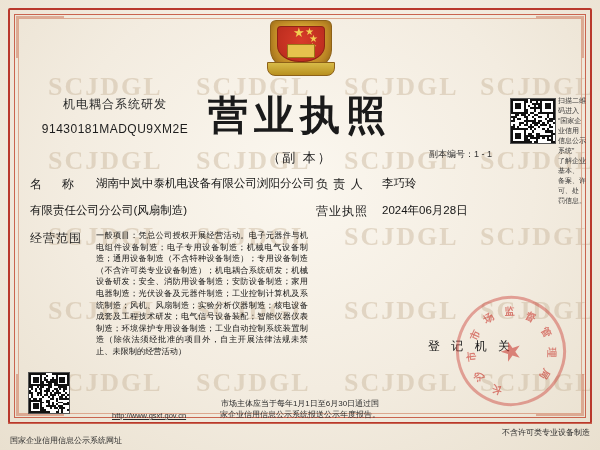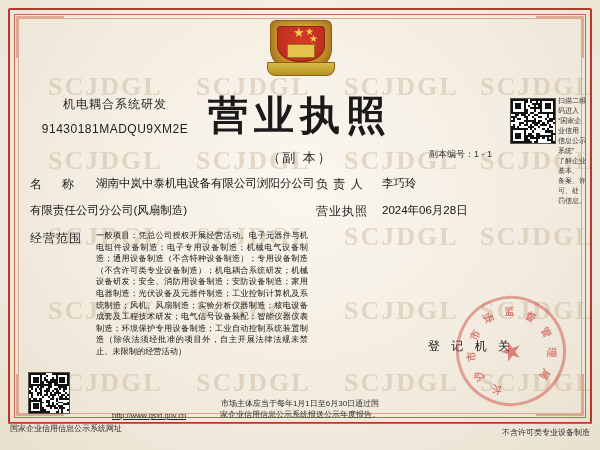--- a/index.html
+++ b/index.html
@@ -146,21 +146,21 @@
     color:rgba(198,42,34,.8);font-size:10px;
     font-family:"Liberation Serif",serif;font-weight:700;
   }
   .seal .txt span{position:absolute;transform-origin:center;}
 
   
   .footer{
     position:absolute;left:0;right:0;bottom:4px;height:24px;
     font-size:8px;color:#2b2b2b;
   }
-  .f-left{position:absolute;left:10px;bottom:12px;}
+  .f-left{position:absolute;left:10px;bottom:0;}
   .f-mid{position:absolute;left:50%;transform:translateX(-50%);bottom:26px;text-align:center;line-height:11px;}
   .f-right{position:absolute;right:10px;bottom:8px;}
   .url{
     position:absolute;left:112px;bottom:30px;font-size:7.5px;color:#2b2b2b;
     text-decoration:underline;
   }
   .hr-bottom{
     position:absolute;left:8px;right:8px;bottom:26px;border-top:1px solid #c9644f;
   }
 </style>

